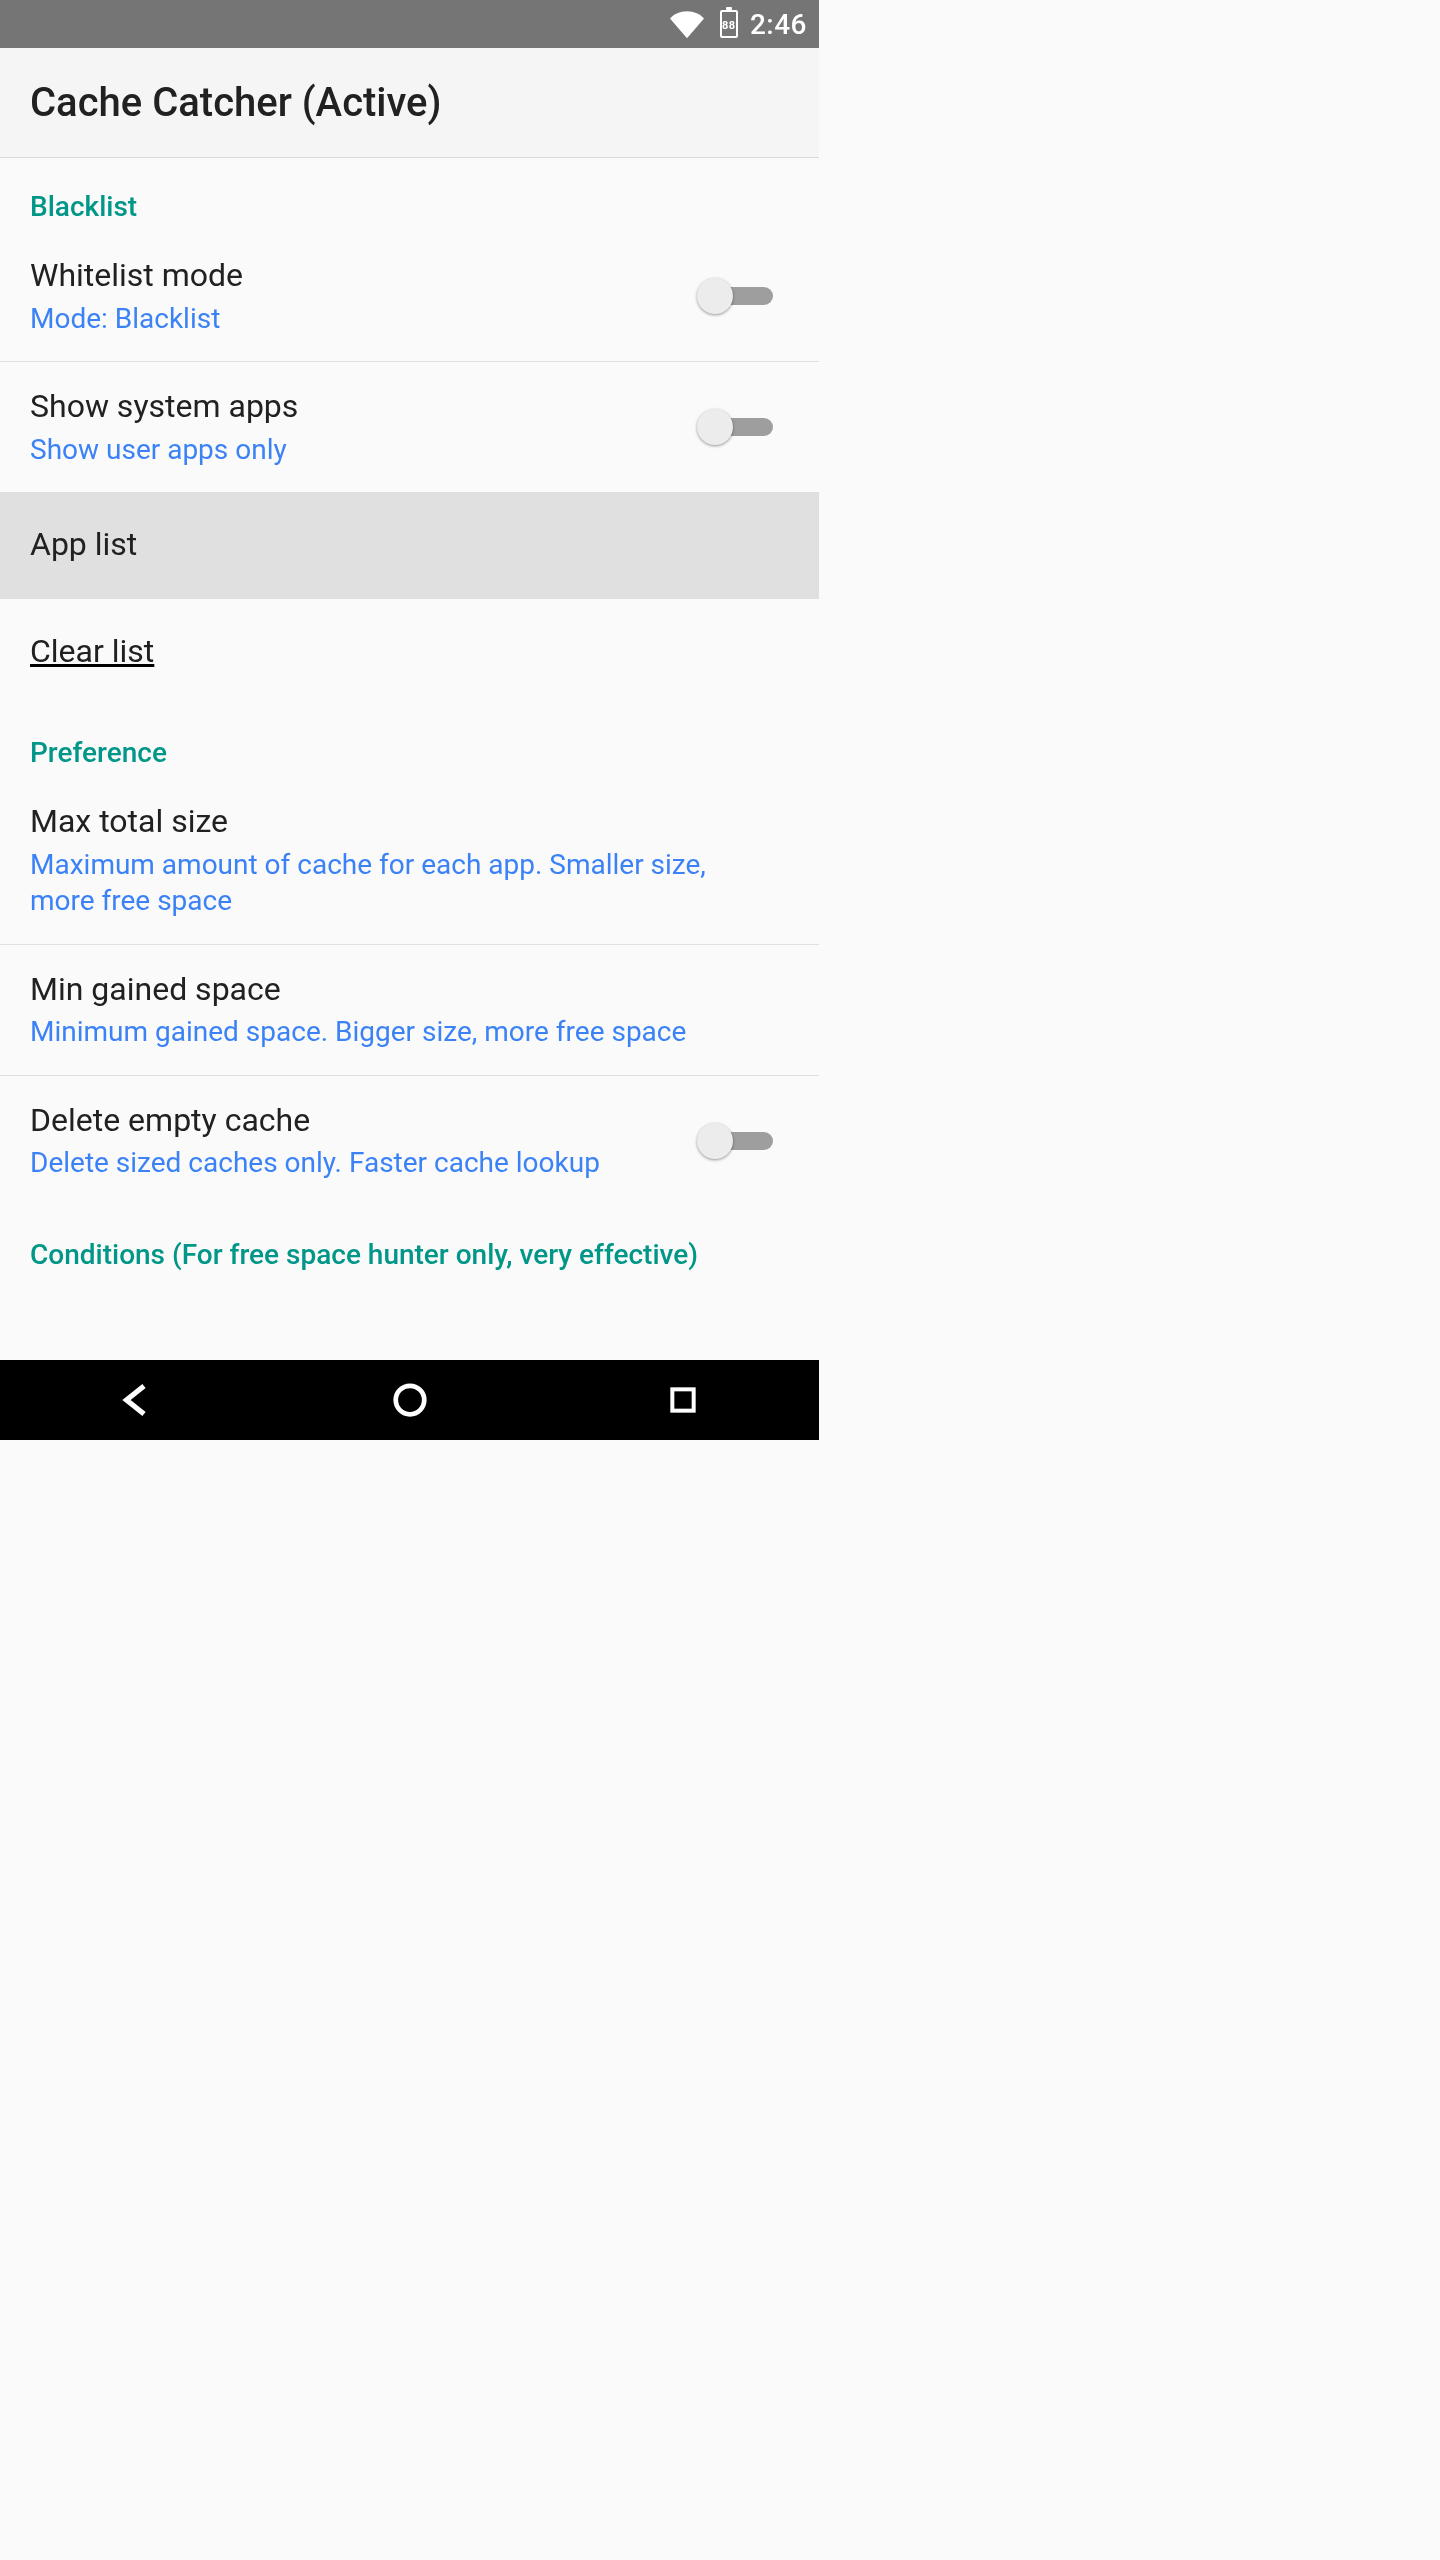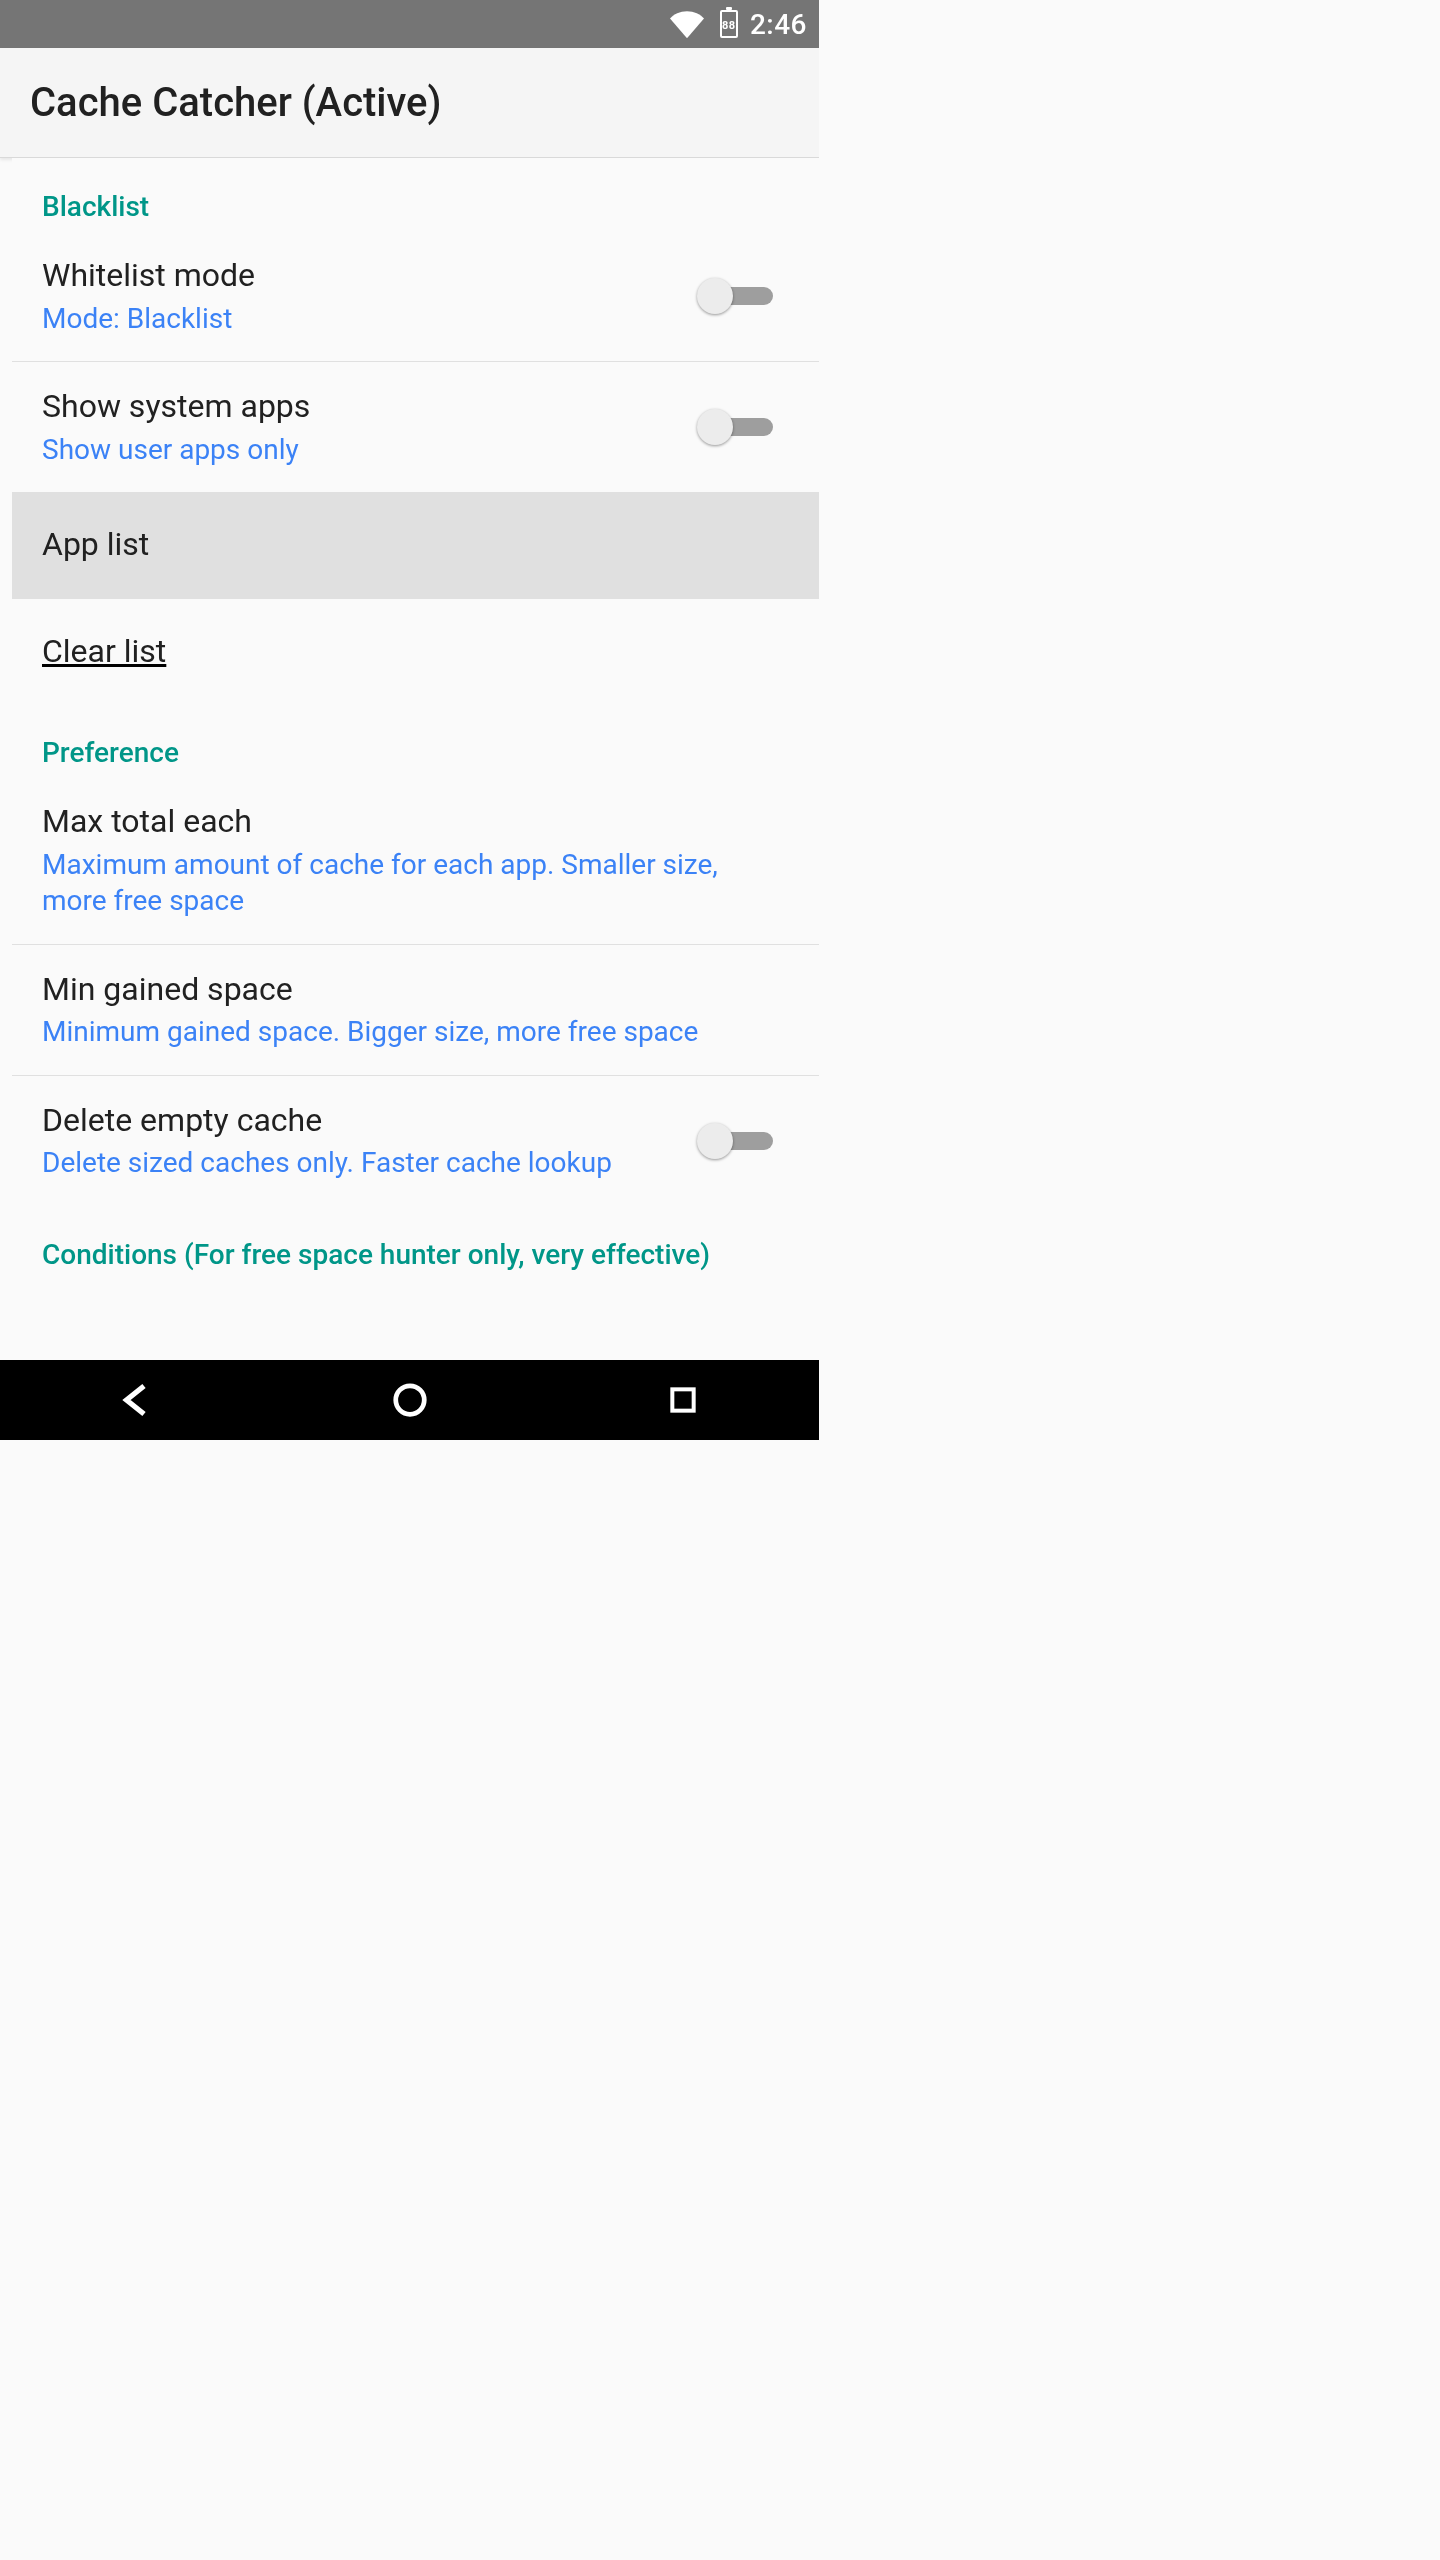--- a/index.html
+++ b/index.html
@@ -59,21 +59,21 @@
     border-bottom: 1px solid #d9d9d9;
     box-shadow: 0 2px 3px rgba(0,0,0,0.08);
   }
   .app-bar h1 {
     font-size: 40px;
     font-weight: 500;
     color: #212121;
   }
 
   
-  .list { background: #fafafa; margin-left: 12px; }
+  .list { background: #fafafa; }
   .section-header {
     padding: 32px 30px 8px;
     font-size: 28px;
     font-weight: 500;
     color: #009688;
   }
   .item {
     position: relative;
     display: flex;
     align-items: center;
@@ -197,21 +197,21 @@
       <div class="item" style="padding-top:32px;padding-bottom:32px;text-decoration:underline;">
         <div class="item-texts">
           <div class="item-title">Clear list</div>
         </div>
       </div>
 
       <div class="section-header">Preference</div>
 
       <div class="item with-divider">
         <div class="item-texts">
-          <div class="item-title">Max total each</div>
+          <div class="item-title">Max total size</div>
           <div class="item-sub">Maximum amount of cache for each app. Smaller size, more free space</div>
         </div>
       </div>
 
       <div class="item with-divider">
         <div class="item-texts">
           <div class="item-title">Min gained space</div>
           <div class="item-sub">Minimum gained space. Bigger size, more free space</div>
         </div>
       </div>

